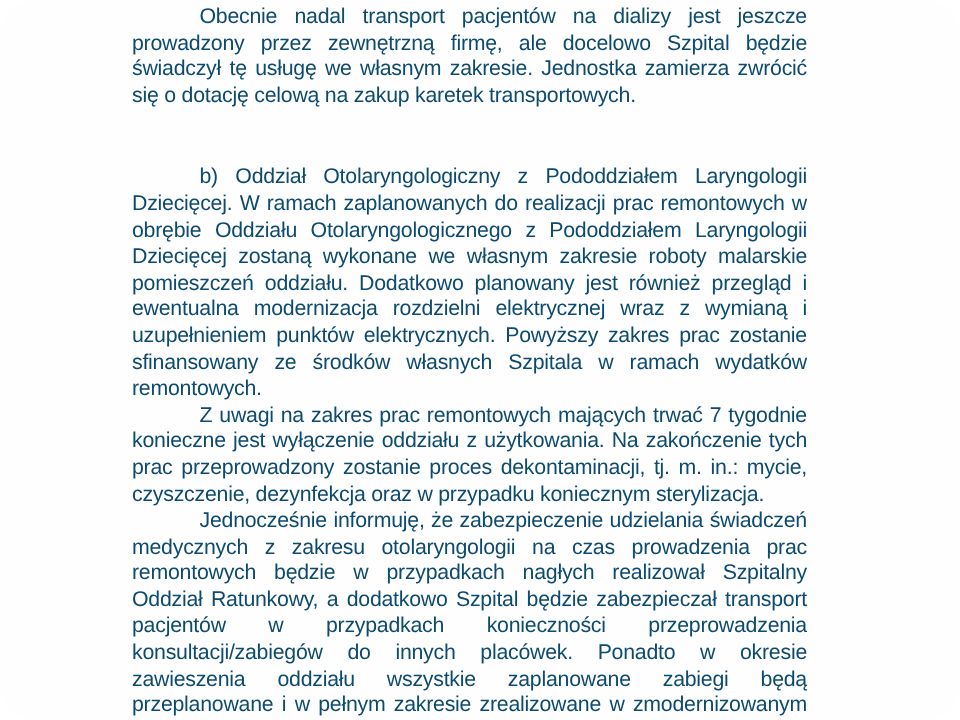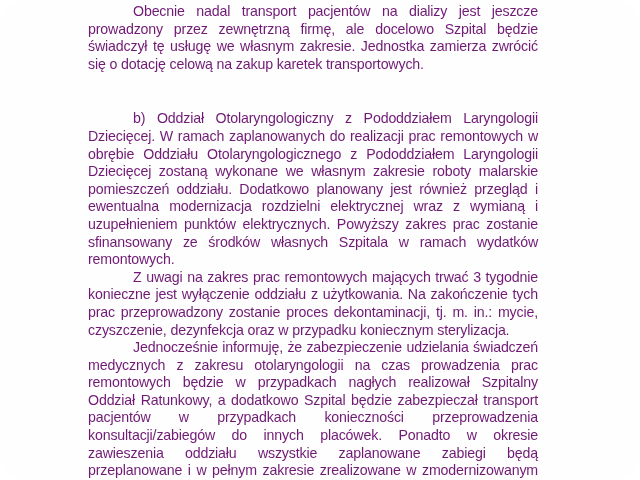--- a/index.html
+++ b/index.html
@@ -8,21 +8,21 @@
       width: 640px;
       height: 480px;
       overflow: hidden;
       background: #ffffff;
     }
     .page {
       position: relative;
       width: 640px;
       height: 480px;
       background: #fefefe;
-      color: #701a75;
+      color: #0c4a6e;
       font-family: "Liberation Sans", sans-serif;
       font-size: 14.2px;
       line-height: 17.6px;
       letter-spacing: -0.15px;
       border-radius: 22px;
     }
     .content {
       position: absolute;
       left: 88px;
       top: 3px;
@@ -39,17 +39,17 @@
   </style>
 </head>
 <body>
 
 <div class="page">
   <div class="content">
     <p class="indent">Obecnie nadal transport pacjentów na dializy jest jeszcze prowadzony przez zewnętrzną firmę, ale docelowo Szpital będzie świadczył tę usługę we własnym zakresie. Jednostka zamierza zwrócić się o dotację celową na zakup karetek transportowych.</p>
     <div class="gap-lg"></div>
     <div class="gap"></div>
     <p class="indent">b) Oddział Otolaryngologiczny z Pododdziałem Laryngologii Dziecięcej. W ramach zaplanowanych do realizacji prac remontowych w obrębie Oddziału Otolaryngologicznego z Pododdziałem Laryngologii Dziecięcej zostaną wykonane we własnym zakresie roboty malarskie pomieszczeń oddziału. Dodatkowo planowany jest również przegląd i ewentualna modernizacja rozdzielni elektrycznej wraz z wymianą i uzupełnieniem punktów elektrycznych. Powyższy zakres prac zostanie sfinansowany ze środków własnych Szpitala w ramach wydatków remontowych.</p>
-    <p class="indent">Z uwagi na zakres prac remontowych mających trwać 3 tygodnie konieczne jest wyłączenie oddziału z użytkowania. Na zakończenie tych prac przeprowadzony zostanie proces dekontaminacji, tj. m. in.: mycie, czyszczenie, dezynfekcja oraz w przypadku koniecznym sterylizacja.</p>
+    <p class="indent">Z uwagi na zakres prac remontowych mających trwać 7 tygodnie konieczne jest wyłączenie oddziału z użytkowania. Na zakończenie tych prac przeprowadzony zostanie proces dekontaminacji, tj. m. in.: mycie, czyszczenie, dezynfekcja oraz w przypadku koniecznym sterylizacja.</p>
     <p class="indent">Jednocześnie informuję, że zabezpieczenie udzielania świadczeń medycznych z zakresu otolaryngologii na czas prowadzenia prac remontowych będzie w przypadkach nagłych realizował Szpitalny Oddział Ratunkowy, a dodatkowo Szpital będzie zabezpieczał transport pacjentów w przypadkach konieczności przeprowadzenia konsultacji/zabiegów do innych placówek.  Ponadto w okresie zawieszenia oddziału wszystkie zaplanowane zabiegi będą przeplanowane i w pełnym zakresie zrealizowane w zmodernizowanym oddziale.</p>
 
   </div>
 </div>
 
 </body></html>

